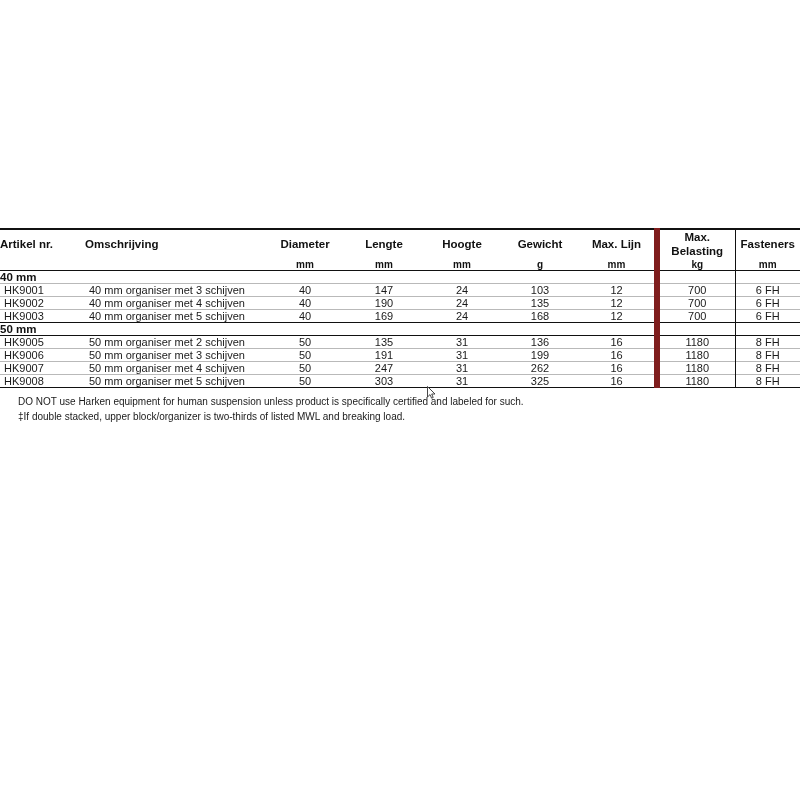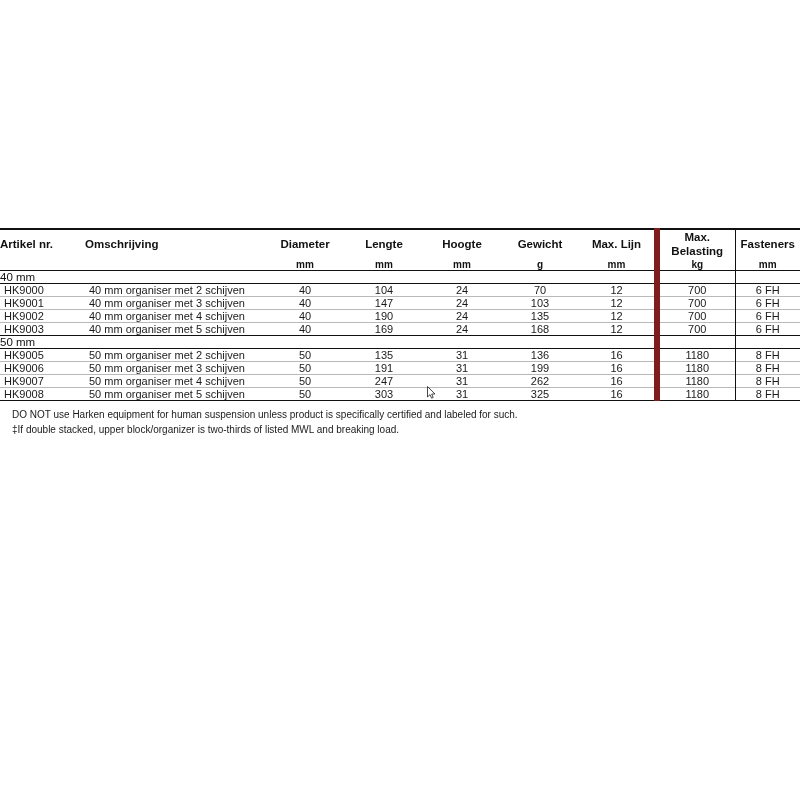--- a/index.html
+++ b/index.html
@@ -70,21 +70,21 @@
     padding-bottom: 9px;
     color: #111;
   }
   .unit-row td.left {
     text-align: left;
     padding-left: 4px;
   }
 
   .group-row td {
     font-size: 11.5px;
-    font-weight: normal;
+    font-weight: bold;
     text-align: left;
     padding: 5px 0 5px 4px;
     color: #111;
   }
 
   .data-row td {
     font-size: 11px;
     text-align: center;
     padding: 5px 0 5px 0;
     color: #1a1a1a;
@@ -97,21 +97,21 @@
     text-align: left;
     padding-left: 4px;
   }
 
   
   .vsep-left { border-left: 6px solid #7f1d1d; }
   .vsep-right { border-right: 1px solid #111; }
 
   .footnotes {
     margin-top: 6px;
-    padding-left: 12px;
+    padding-left: 18px;
   }
   .footnotes div {
     font-size: 10px;
     line-height: 1.5;
     color: #1a1a1a;
   }
 
   .cursor {
     position: absolute;
     left: 427px;
@@ -166,31 +166,20 @@
       </tr>
     </thead>
     <tbody>
 
       <tr class="group-row">
         <td class="rule-mid" colspan="7">40 mm</td>
         <td class="rule-mid vsep-left vsep-right"></td>
         <td class="rule-mid"></td>
       </tr>
 
-      <tr class="data-row">
-        <td class="art rule-mid">HK9000</td>
-        <td class="desc rule-mid">40 mm organiser met 2 schijven</td>
-        <td class="rule-mid">40</td>
-        <td class="rule-mid">104</td>
-        <td class="rule-mid">24</td>
-        <td class="rule-mid">70</td>
-        <td class="rule-mid">12</td>
-        <td class="rule-mid vsep-left vsep-right">700</td>
-        <td class="rule-mid">6 FH</td>
-      </tr>
 
       <tr class="data-row">
         <td class="art rule-thin">HK9001</td>
         <td class="desc rule-thin">40 mm organiser met 3 schijven</td>
         <td class="rule-thin">40</td>
         <td class="rule-thin">147</td>
         <td class="rule-thin">24</td>
         <td class="rule-thin">103</td>
         <td class="rule-thin">12</td>
         <td class="rule-thin vsep-left vsep-right">700</td>

